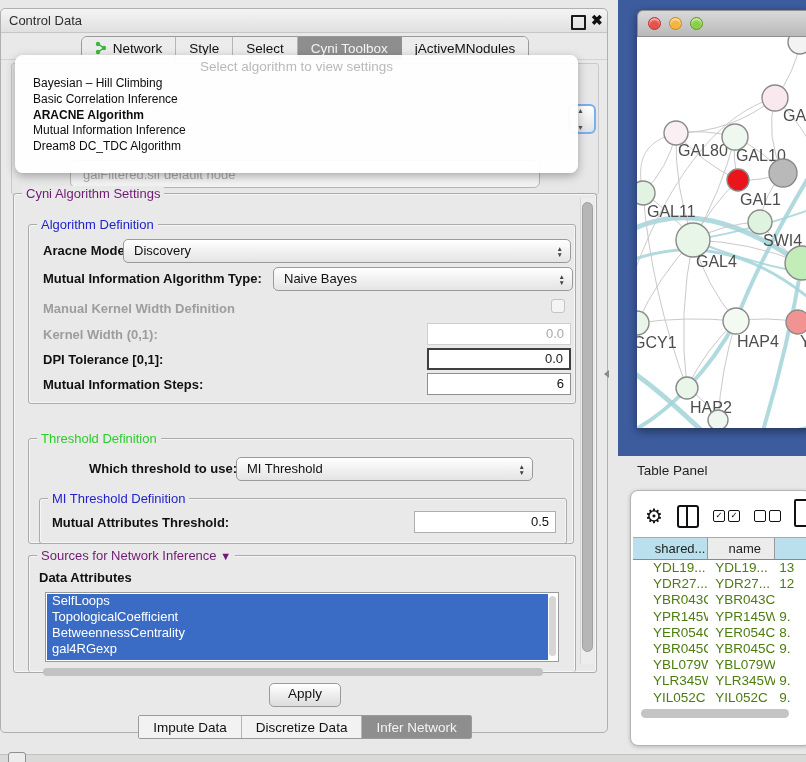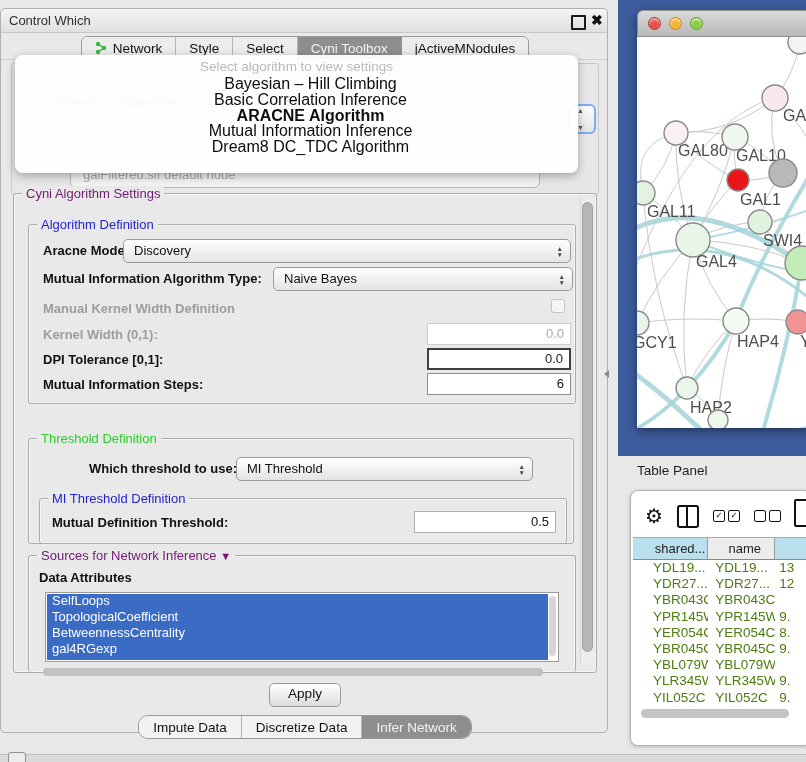--- a/index.html
+++ b/index.html
@@ -50,21 +50,21 @@
                border-radius:6px;background:#f2f2f2;color:#a8a8a8;line-height:28px;padding-left:12px;box-sizing:border-box;}
   .ghost-spinner{position:absolute;left:556px;top:40px;width:28px;height:30px;border:2px solid #7aaef2;
                  border-radius:6px;background:linear-gradient(#fff,#e2e2e2);box-sizing:border-box;}
   .ghost-spinner:before{content:"▲";position:absolute;left:7px;top:1px;font-size:7px;color:#555;}
   .ghost-spinner:after{content:"▼";position:absolute;left:7px;bottom:1px;font-size:7px;color:#555;}
 
   
   .algo-popup{left:15px;top:55px;width:563px;height:118px;background:rgba(255,255,255,.95);
               border-radius:8px;box-shadow:0 3px 10px rgba(0,0,0,.3);z-index:50;padding-top:2px;box-sizing:border-box;}
   .popup-placeholder{text-align:center;color:#b9b9b9;font-size:13.5px;height:19px;line-height:19px;}
-  .popup-item{padding-left:28px;font-size:16px;height:15.8px;line-height:15.8px;color:#0d0d0d;text-align:center;}
+  .popup-item{padding-left:18px;font-size:12px;height:15.8px;line-height:15.8px;color:#0d0d0d;}
   .popup-item.bold{font-weight:bold;}
 
   
   .groupbox{position:absolute;border:1px solid #ababab;border-radius:3px;box-shadow:inset 0 0 0 1px #f6f6f6;}
   .grouptitle{position:absolute;top:-8px;left:8px;background:#e9e9e9;padding:0 4px;font-size:13px;}
   .t-black{color:#701a75;}
   .t-blue{color:#2222cc;}
   .t-green{color:#2ecc2e;}
 
   .settings-group{left:12px;top:184px;width:582px;height:478px;}
@@ -98,21 +98,21 @@
   .attr-sel{position:absolute;left:1px;top:1px;right:10px;bottom:1px;background:#3a6bc5;}
   .attr-item{position:relative;color:#fff;font-size:13px;height:16px;line-height:16px;padding-left:6px;}
   .attr-vthumb{position:absolute;right:2px;top:3px;width:7px;height:60px;border-radius:4px;background:#d6d6d6;}
   .src-hscroll{position:absolute;left:14px;top:112px;width:518px;height:8px;}
   .src-hthumb{width:500px;height:8px;border-radius:4px;background:#c2c2c2;}
 
   .apply-btn{left:268px;top:674px;width:70px;height:22px;border:1px solid #9a9a9a;border-radius:5px;
              background:linear-gradient(#ffffff,#dcdcdc);text-align:center;line-height:20px;font-size:13.5px;color:#111;}
 
   .bottom-tab-strip{left:0;top:706px;width:608px;display:flex;justify-content:center;}
-  .bottom-tab-inner{display:flex;border:1px solid #9a9a9a;border-radius:10px;overflow:hidden;height:22px;background:#f2f2f2;}
+  .bottom-tab-inner{display:flex;border:1px solid #9a9a9a;border-radius:2px;overflow:hidden;height:22px;background:#f2f2f2;}
   .btab{padding:0 14px;display:flex;align-items:center;font-size:13.5px;color:#111;border-right:1px solid #b5b5b5;background:#f2f2f2;}
   .btab:last-child{border-right:none;}
   .btab.sel{background:#8e8e8e;color:#f3f3f3;border-right-color:#8e8e8e;}
 
   
   .splitter-arrow{left:604px;top:370px;width:0;height:0;border-top:4px solid transparent;border-bottom:4px solid transparent;border-right:5px solid #8a8a8a;}
   .bottom-strip{left:0;top:754px;width:806px;height:8px;background:#d9d9d7;border-top:1px solid #c2c2c2;}
   .bl-icon{left:8px;top:752px;width:16px;height:14px;border:1px solid #8f8f8f;border-radius:3px;background:#ececec;}
 
   
@@ -217,21 +217,21 @@
         <text x="163" y="310" class="net-label">Y</text>
         <circle cx="50" cy="351" r="11" fill="#eaf6ea" stroke="#8a8a8a" stroke-width="1.4"></circle>
         <text x="53" y="376" class="net-label">HAP2</text>
         <circle cx="81" cy="383" r="10" fill="#eef8ee" stroke="#8a8a8a" stroke-width="1.4"></circle>
       </svg>
   </div>
 </div>
 
 <div class="abs control-panel">
   <div class="cp-titlebar">
-    <span class="cp-title">Control Which</span>
+    <span class="cp-title">Control Data</span>
     <span class="float-btn"></span>
     <span class="close-btn">✖</span>
   </div>
 
   <div class="abs tab-strip">
     <div class="tab-strip-inner" id="top-tabs">
         <div class="tab">
           <span class="net-tab-icon">
             <svg width="13" height="14" viewBox="0 0 13 14">
               <line x1="3" y1="3" x2="9" y2="7" stroke="#2aa02a" stroke-width="1.2"></line>
@@ -310,21 +310,21 @@
       <div class="combo" style="left:207px;top:18px;width:297px;">
         <span>MI Threshold</span>
         <span class="arrows">
             <span>▲</span>
             <span>▼</span>
           </span>
       </div>
 
       <div class="groupbox fieldset-mithr">
         <span class="grouptitle t-blue">MI Threshold Definition</span>
-        <span class="frow-label" style="left:12px;top:16px;">Mutual Definition Threshold:</span>
+        <span class="frow-label" style="left:12px;top:16px;">Mutual Attributes Threshold:</span>
         <div class="tfield plain" style="left:374px;top:12px;width:142px;border-color:#aeaeae;">0.5</div>
       </div>
     </div>
 
     <div class="groupbox fieldset-sources">
       <span class="grouptitle t-black">
         <span>Sources for Network Inference</span>
         <span class="src-title-arrow">▼</span>
       </span>
       <span class="attr-title">Data Attributes</span>

